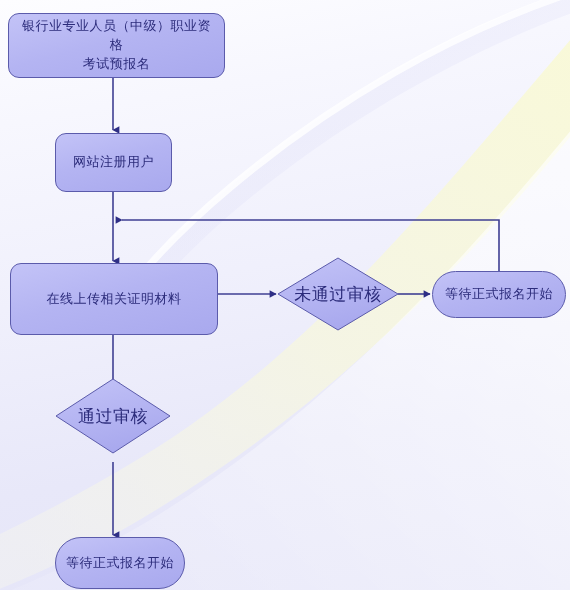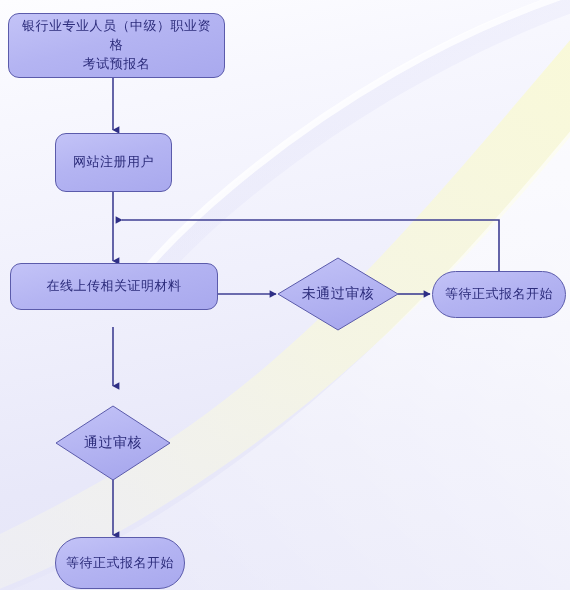--- a/index.html
+++ b/index.html
@@ -50,21 +50,21 @@
   }
   .diamond-wrap svg { display: block; }
   .diamond-wrap .dlabel {
     position: absolute;
     left: 0; top: 0;
     width: 100%; height: 100%;
     display: flex;
     align-items: center;
     justify-content: center;
     color: #2b2b7a;
-    font-size: 14px;
+    font-size: 17px;
     letter-spacing: 0.5px;
     pointer-events: none;
   }
 </style>
 </head>
 <body>
 
 <div id="canvas">
 
   <svg id="bg-layer" viewBox="0 0 570 590" xmlns="http://www.w3.org/2000/svg">
@@ -132,42 +132,42 @@
     <span class="label">网站注册用户</span>
   </div>
 
   <div class="node rect" style="left:8px; top:13px; width:217px; height:65px;">
     <span class="label">
       <span>银行业专业人员（中级）职业资格</span><br>
       <span>考试预报名</span>
     </span>
   </div>
 
-  <div class="node rect" style="left:10px; top:263px; width:208px; height:47px;text-align:center;">
+  <div class="node rect" style="left:10px; top:263px; width:208px; height:72px;text-align:center;">
     <span class="label">在线上传相关证明材料</span>
   </div>
 
   <div class="diamond-wrap" style="left:277px; top:257px; width:122px; height:74px;">
     <svg width="122" height="74" viewBox="0 0 122 74" xmlns="http://www.w3.org/2000/svg">
       <defs>
         <linearGradient id="dg1" x1="0" y1="0" x2="0.4" y2="1">
           <stop offset="0%" stop-color="#c3c3f7"></stop>
           <stop offset="100%" stop-color="#a9a9ee"></stop>
         </linearGradient>
       </defs>
       <polygon points="61,1 121,37 61,73 1,37" fill="url(#dg1)" stroke="#5b5bab" stroke-width="1"></polygon>
     </svg>
     <div class="dlabel">未通过审核</div>
   </div>
 
   <div class="node pill" style="left:432px; top:271px; width:134px; height:47px;">
     <span class="label">等待正式报名开始</span>
   </div>
 
-  <div class="diamond-wrap" style="left:55px; top:405px; width:116px; height:76px;">
+  <div class="diamond-wrap" style="left:55px; top:378px; width:116px; height:76px;">
     <svg width="116" height="76" viewBox="0 0 116 76" xmlns="http://www.w3.org/2000/svg">
       <defs>
         <linearGradient id="dg2" x1="0" y1="0" x2="0.4" y2="1">
           <stop offset="0%" stop-color="#c3c3f7"></stop>
           <stop offset="100%" stop-color="#a9a9ee"></stop>
         </linearGradient>
       </defs>
       <polygon points="58,1 115,38 58,75 1,38" fill="url(#dg2)" stroke="#5b5bab" stroke-width="1"></polygon>
     </svg>
     <div class="dlabel">通过审核</div>

